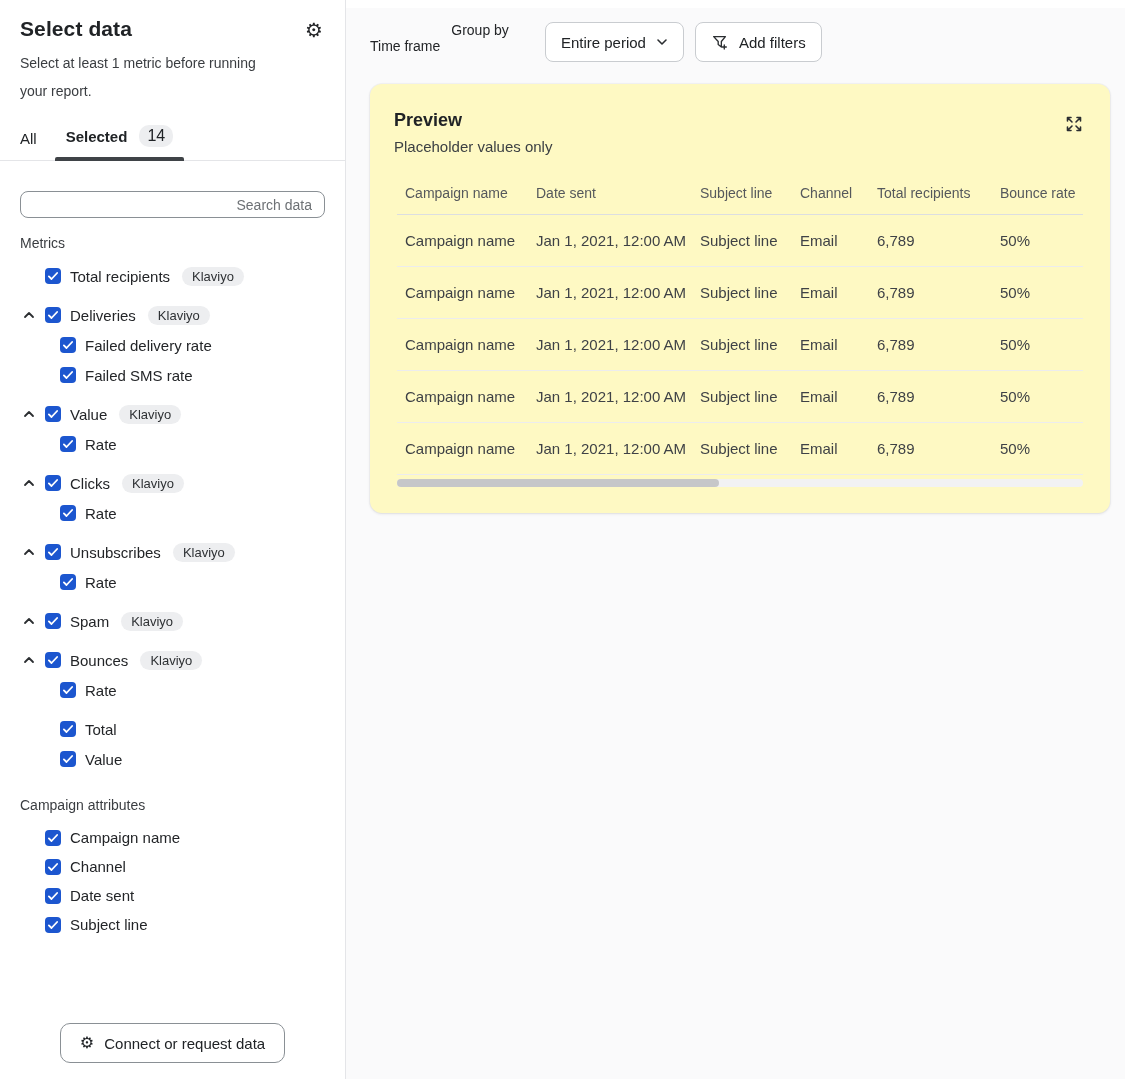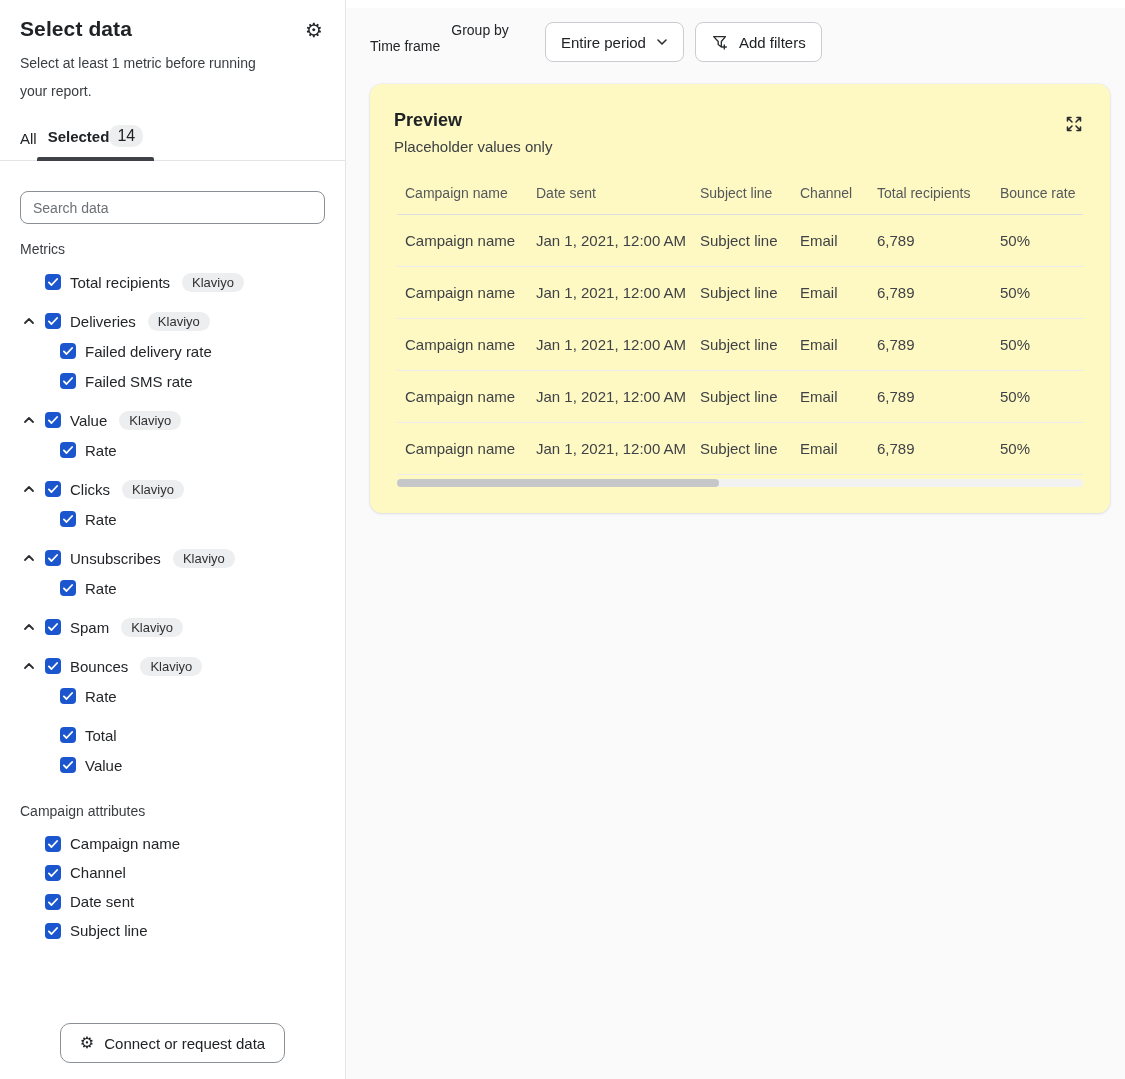--- a/index.html
+++ b/index.html
@@ -34,38 +34,38 @@
   .side-title{font-size:21px;font-weight:700;letter-spacing:.1px;margin-bottom:8px;}
   .side-subtitle{font-size:14px;line-height:28px;color:var(--text-mid);width:252px;}
   .gear-btn{
     position:absolute;top:20px;right:22px;
     background:none;border:none;cursor:pointer;
     font-size:20px;line-height:1;color:#232528;
     font-family:"DejaVu Sans",sans-serif;
   }
   .tabs{display:flex;align-items:flex-end;margin-top:12px;padding-left:20px;border-bottom:1px solid var(--divider);}
   .tab{font-size:15px;padding:8px 0 13px;cursor:pointer;background:none;border:none;color:var(--text-dark);font-family:inherit;}
-  .tab.all{}
+  .tab.all{margin-right:18px;}
   .tab.selected{
-    display:flex;align-items:center;gap:0;
+    display:flex;align-items:center;gap:12px;
     font-weight:700;padding:8px 11px 13px;position:relative;
   }
   .tab.selected::after{
     content:"";position:absolute;left:0;right:0;bottom:-1px;height:4px;
     background:var(--underline);border-radius:2px 2px 0 0;
   }
   .count-pill{
     background:var(--badge-bg);border-radius:10px;
     font-size:16px;font-weight:400;padding:2px 8px;color:var(--text-dark);
   }
   .sidebar-body{flex:1;padding:30px 20px 0;overflow:hidden;}
   .search-input{
-    width:100%;height:33px;border:1px solid var(--border-strong);
+    width:100%;height:27px;border:1px solid var(--border-strong);
     border-radius:8px;padding:0 12px;font-size:14px;color:var(--text-dark);
-    font-family:inherit;outline:none;background:#fff;
+    font-family:inherit;outline:none;background:#fff;text-align:right;
   }
   .search-input::placeholder{color:#6d7175;}
   .section-label{font-size:14px;color:var(--text-mid);margin:17px 0 10px;}
   .section-label.attrs{margin-top:23px;}
   .metric-group{margin-bottom:9px;}
   .metric-row{display:flex;align-items:center;height:30px;gap:9px;}
   .attr-row{display:flex;align-items:center;height:29px;gap:9px;padding-left:25px;}
   .child-row{padding-left:40px;}
   .chev{width:14px;height:14px;display:flex;align-items:center;justify-content:center;margin-left:2px;background:none;border:none;cursor:pointer;flex:0 0 14px;}
   .chev.hidden{visibility:hidden;}

